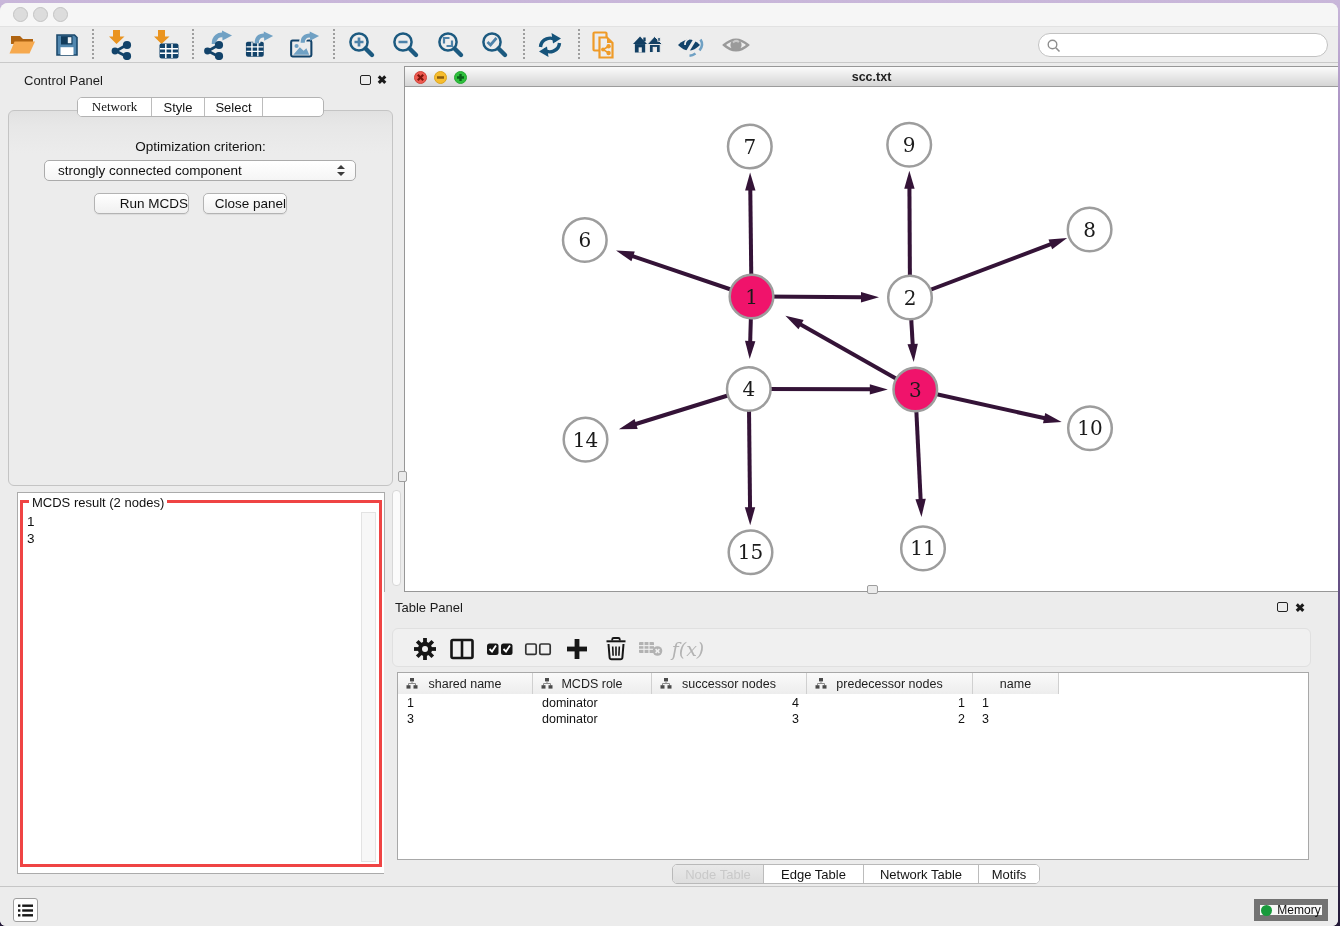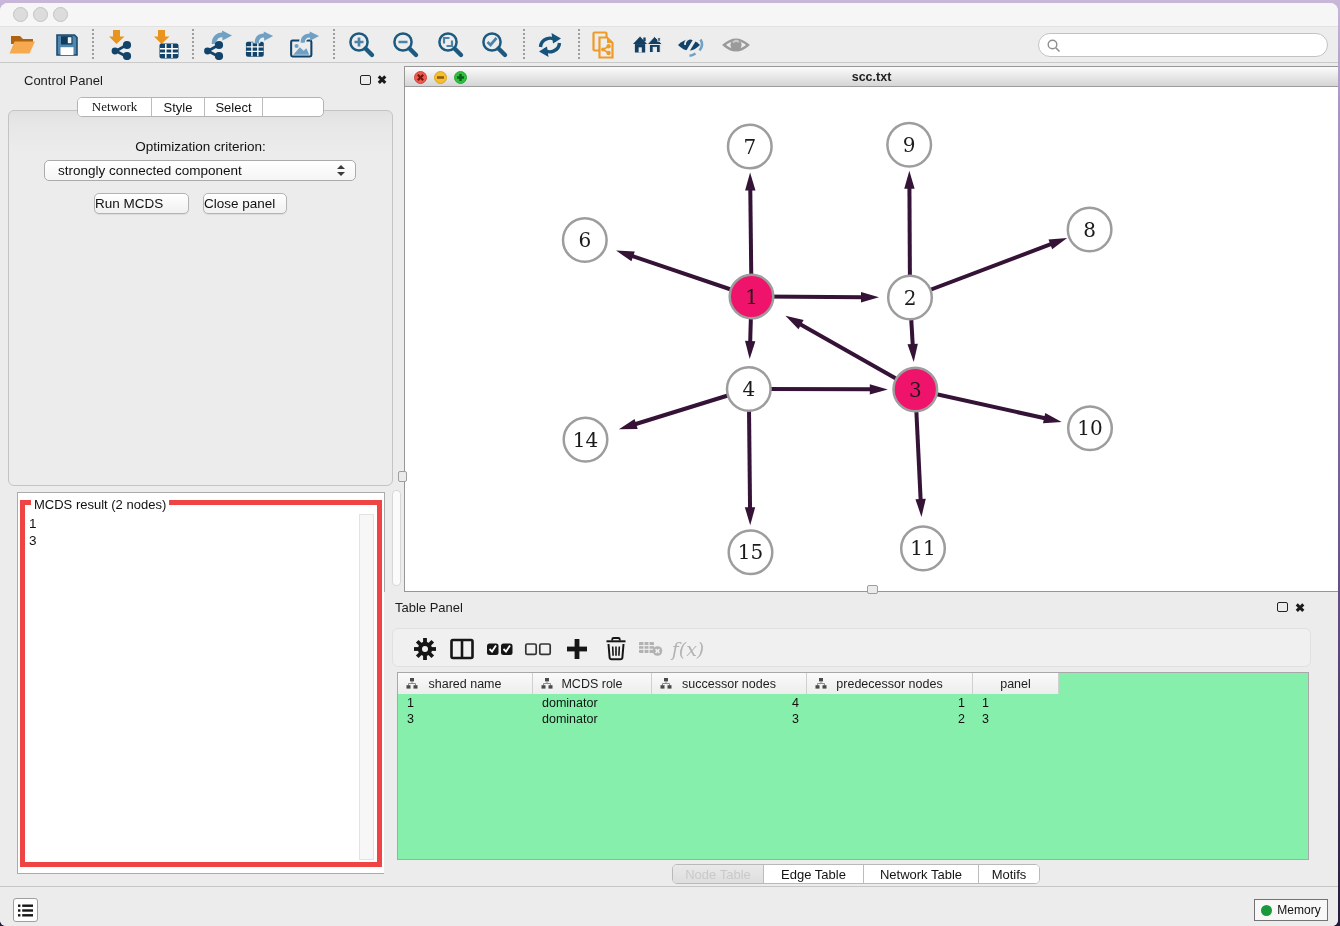--- a/index.html
+++ b/index.html
@@ -33,54 +33,54 @@
   .seg-tab.sel { background:linear-gradient(#e9e9e9,#dedede); color:#c9c9c9; }
   .cp-tab:nth-child(1){ width:74px;font-family:Liberation Serif, serif; } .cp-tab:nth-child(2){ width:53px; } .cp-tab:nth-child(3){ width:58px; } .cp-tab:nth-child(4){ width:60px;margin-top:35px; }
   .cp-body { position:absolute; left:8px; top:107px; width:385px; height:376px; border:1px solid #c4c4c4; border-radius:6px;
     background:linear-gradient(180deg,#e1e1e1 0px,#e7e7e7 14px,#ececec 42px); }
   .opt-label { position:absolute; left:0; top:136px; width:401px; text-align:center; font-size:13.5px; color:#111; }
   .dropdown { position:absolute; left:44px; top:157px; width:312px; height:21px; background:linear-gradient(#ffffff,#f5f5f5); border:1px solid #ababab; border-radius:5px; font-size:13.5px; color:#111; line-height:20px; padding-left:13px; }
   .dd-arrows { position:absolute; right:10px; top:4px; width:8px; height:12px; }
   .dd-arrows div { width:0; height:0; border-left:4px solid transparent; border-right:4px solid transparent; }
   .dd-up { border-bottom:4.5px solid #3c3c3c; margin:0 auto 2.5px auto; }
   .dd-down { border-top:4.5px solid #3c3c3c; margin:0 auto; }
-  .aqua-btn { position:absolute; top:190px; height:21px; background:linear-gradient(#ffffff,#f0f0f0); border:1px solid #b3b3b3; border-radius:5px; font-size:13.5px; color:#111; text-align:left; line-height:19px; box-shadow:0 1px 1px rgba(0,0,0,0.07); }
+  .aqua-btn { position:absolute; top:190px; height:21px; background:linear-gradient(#ffffff,#f0f0f0); border:1px solid #b3b3b3; border-radius:5px; font-size:13.5px; color:#111; text-align:right; line-height:19px; box-shadow:0 1px 1px rgba(0,0,0,0.07); }
   .mcds-box { position:absolute; left:17px; top:489px; width:368px; height:382px; background:#fff; border:1px solid #ababab; }
-  .mcds-fieldset { position:absolute; left:2px; top:7px; right:2px; bottom:6px; border:5px solid #ef4444; }
+  .mcds-fieldset { position:absolute; left:2px; top:7px; right:2px; bottom:6px; border:3px solid #ef4444; }
   .mcds-legend { position:absolute; left:6px; top:-8px; background:#fff; padding:0 3px; font-size:13px; color:#111; }
   .mcds-items { position:absolute; left:4px; top:10px; font-size:13.5px; color:#111; line-height:17px; }
   .mcds-scroll { position:absolute; right:3px; top:9px; width:15px; bottom:2px; background:#f7f7f7; border:1px solid #e3e3e3; }
   .cp-scrollthumb { position:absolute; left:392px; top:487px; width:9px; height:96px; background:#fbfbfb; border:1px solid #d7d7d7; border-radius:4px; }
   .split-grip { position:absolute; left:398px; top:468px; width:9px; height:11px; background:#ebebeb; border:1px solid #9e9e9e; border-radius:2px; z-index:5; }
   .split-grip-h { position:absolute; left:867px; top:582px; width:11px; height:9px; background:#ebebeb; border:1px solid #9e9e9e; border-radius:2px; z-index:5; }
   
   .netframe { position:absolute; left:404px; top:63px; width:934px; height:526px; border:1px solid #979797; border-right:none; background:#fff; }
   .netframe-titlebar { position:absolute; left:0; top:0; width:100%; height:20px; background:linear-gradient(#fbfbfb,#d5d5d5); border-bottom:1px solid #9c9c9c; }
   .netframe-title { position:absolute; width:100%; text-align:center; top:3px; font-size:12.5px; font-weight:bold; color:#222; }
   .tlight { position:absolute; top:3.5px; width:13px; height:13px; border-radius:50%; }
   .tlight svg { position:absolute; left:0; top:0; }
   .net-canvas { position:absolute; left:0; top:20px; width:933px; height:504px; background:#fff; overflow:hidden; }
   .graph-label { font-family:"DejaVu Serif", serif; font-size:20px; fill:#1b1b1b; }
   
   .tp { position:absolute; left:384px; top:589px; width:934px; height:294px; background:#ececec; }
   .tp-title { position:absolute; left:11px; top:8px; font-size:13px; color:#1c1c1c; }
   .tp-toolbar { position:absolute; left:8px; top:36px; width:919px; height:39px; background:#f0f0f0; border:1px solid #e0e0e0; border-radius:6px; }
   .tpicon { position:absolute; top:5px; width:30px; height:30px; display:flex; align-items:center; justify-content:center; }
-  .tbl { position:absolute; left:13px; top:80px; width:912px; height:188px; background:#86efac; border:1px solid #a8a8a8; }
+  .tbl { position:absolute; left:13px; top:80px; width:912px; height:188px; background:#ffffff; border:1px solid #a8a8a8; }
   .tbl-header { position:absolute; left:0; top:0; height:21px; display:flex; border-bottom:1px solid #c4c4c4; }
   .th-cell { position:relative; height:21px; background:linear-gradient(#fafafa,#ededed); border-right:1px solid #d0d0d0; display:flex; align-items:center; justify-content:center; font-size:12.5px; color:#1d1d1d; }
   .th-cell svg { position:absolute; left:8px; top:5px; }
   .tbl-row { position:absolute; left:0; height:16px; display:flex; }
   .td-cell { height:16px; font-size:12.5px; color:#111; line-height:16px; overflow:hidden; }
   .tp-tabs { position:absolute; left:288px; top:272px; height:20px; display:flex; background:#fff; border:1px solid #b9b9b9; border-radius:5px; overflow:hidden; }
   .tp-tab:nth-child(1){ width:91px; } .tp-tab:nth-child(2){ width:100px; } .tp-tab:nth-child(3){ width:115px; } .tp-tab:nth-child(4){ width:60px; }
   
   .statusbar { position:absolute; left:0; top:883px; width:100%; height:40px; background:#ececec; border-top:1px solid #c6c6c6; }
   .list-btn { position:absolute; left:13px; top:11px; width:25px; height:24px; background:#fdfdfd; border:1px solid #9f9f9f; border-radius:3px; display:flex; align-items:center; justify-content:center; }
-  .memory-btn { position:absolute; right:10px; top:12px; width:74px; height:22px; background:#f8f8f8; border:1px solid #737373; display:flex; align-items:center; justify-content:center; gap:5px; font-size:12px; color:#111; }
+  .memory-btn { position:absolute; right:10px; top:12px; width:74px; height:22px; background:#f8f8f8; border:6px solid #737373; display:flex; align-items:center; justify-content:center; gap:5px; font-size:12px; color:#111; }
   .memory-dot { width:11px; height:11px; border-radius:50%; background:#189a3c; }
 </style>
 </head>
 <body>
 
 <div class="window">
 
   <div class="titlebar">
     <div class="tl" style="left:13px"></div>
     <div class="tl" style="left:33px"></div>
@@ -508,21 +508,21 @@
               </g>
               <g fill="#4a4a4a">
                 <rect x="4" y="0" width="4" height="3.4"></rect>
                 <rect x="0.5" y="7.2" width="4" height="3.4"></rect>
                 <rect x="7.5" y="7.2" width="4" height="3.4"></rect>
               </g>
             </svg>
             <span>predecessor nodes</span>
           </div>
           <div class="th-cell" style="width: 86px;">
-            <span>panel</span>
+            <span>name</span>
           </div>
         </div>
       <div>
           <div class="tbl-row" style="top: 22px;">
             <div class="td-cell" style="width: 135px; text-align: left; padding: 0px 0px 0px 9px;">1</div>
             <div class="td-cell" style="width: 119px; text-align: left; padding: 0px 0px 0px 9px;">dominator</div>
             <div class="td-cell" style="width: 155px; text-align: right; padding: 0px 8px 0px 0px;">4</div>
             <div class="td-cell" style="width: 166px; text-align: right; padding: 0px 8px 0px 0px;">1</div>
             <div class="td-cell" style="width: 86px; text-align: left; padding: 0px 0px 0px 9px;">1</div>
           </div>

